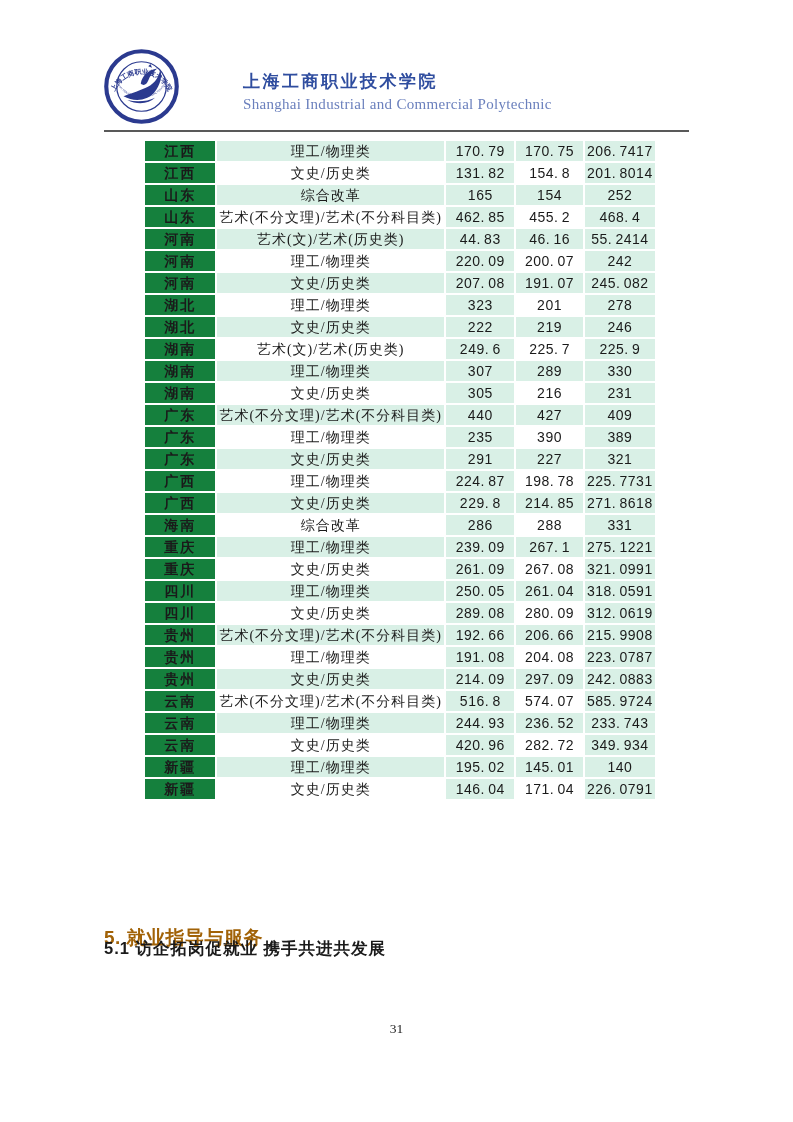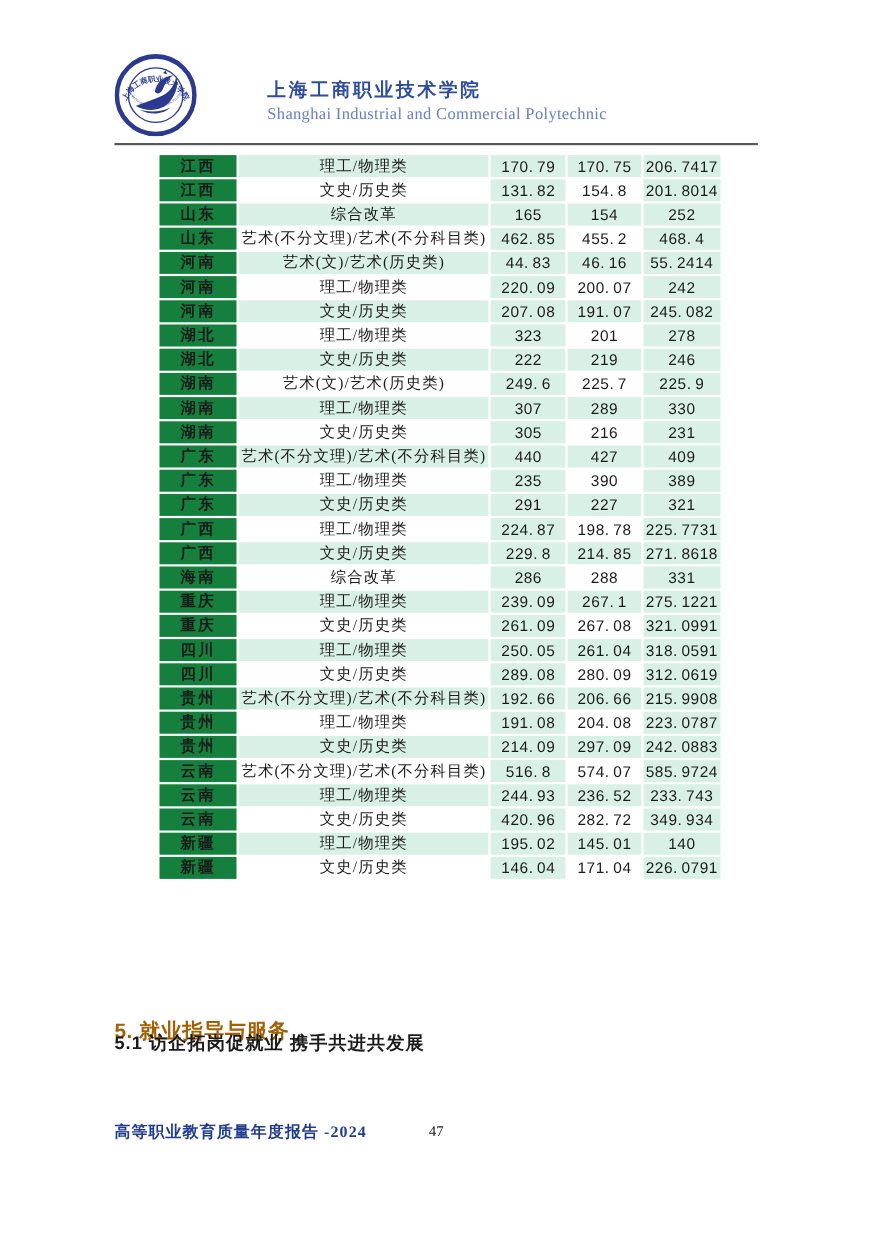--- a/index.html
+++ b/index.html
@@ -316,16 +316,15 @@
           <td class="num">146. 04</td>
           <td class="num">171. 04</td>
           <td class="num">226. 0791</td>
         </tr>
       </tbody>
   </table>
 
   <div class="sec-h1">5. 就业指导与服务</div>
   <div class="sec-h2">5.1 访企拓岗促就业 携手共进共发展</div>
 
-  <div class="footer-title">高等职业教育质量年度报告 -2024</div>
-  <div class="page-num">47</div>
+  <div class="page-num">31</div>
 
 </div>
 
 </body></html>

